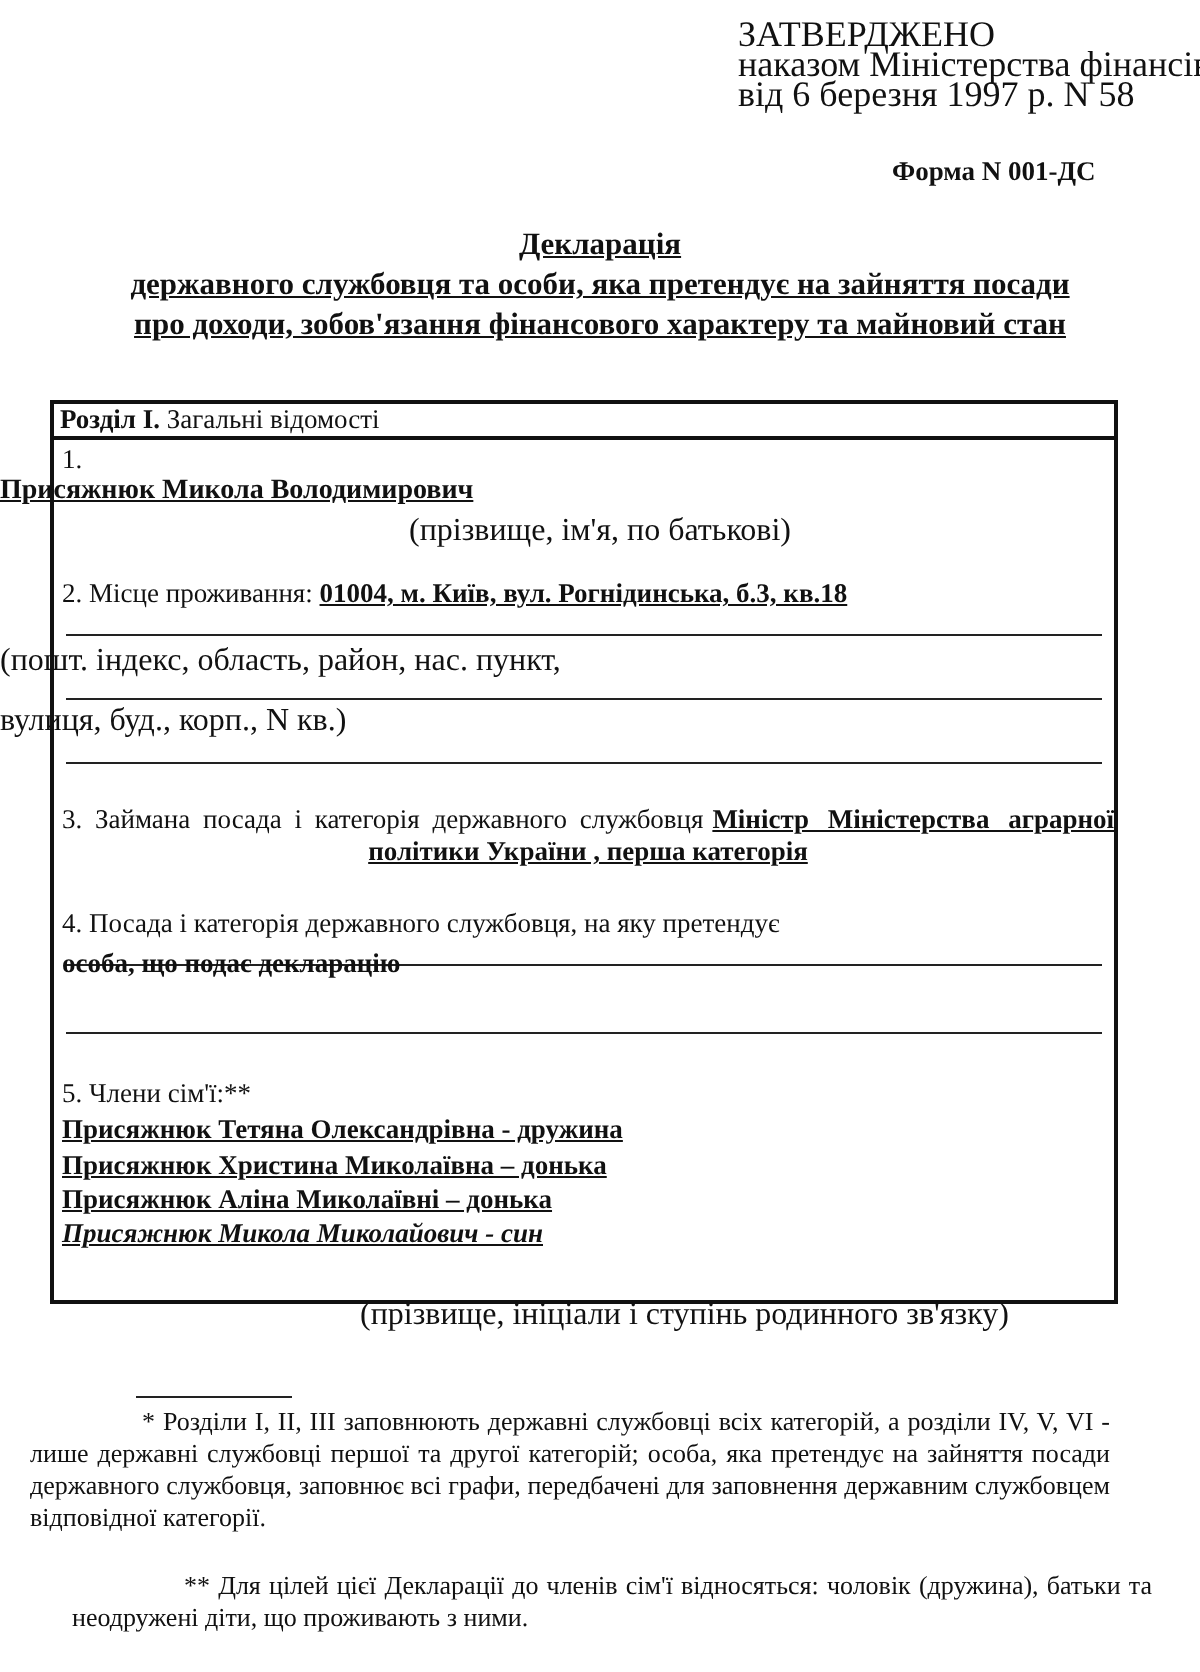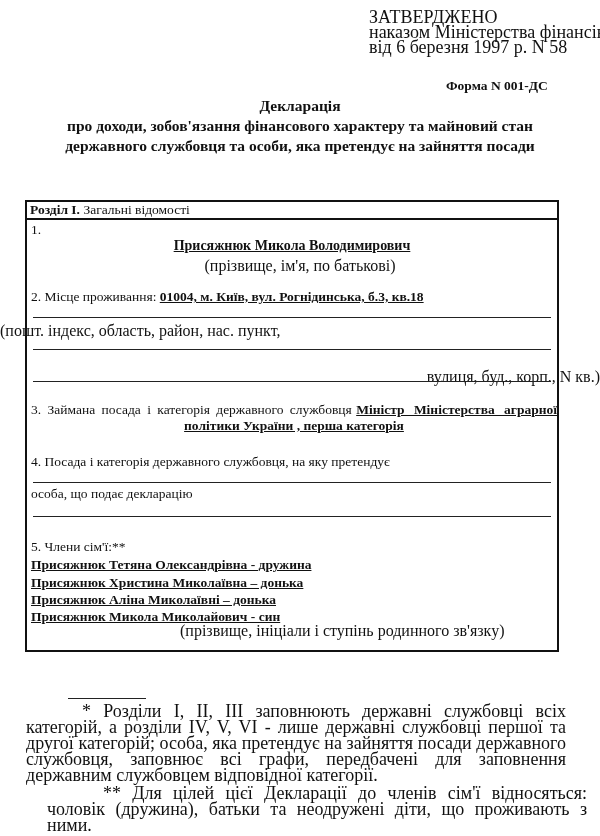--- a/index.html
+++ b/index.html
@@ -5,84 +5,84 @@
   html, body { margin: 0; padding: 0; }
   body {
     width: 600px; height: 836px; position: relative; overflow: hidden;
     background: #ffffff; color: #111111;
     font-family: "Liberation Serif", "DejaVu Serif", serif;
   }
   .abs { position: absolute; white-space: nowrap; }
   .approval { left: 369px; top: 10px; font-size: 18px; line-height: 15px; }
   .approval div { white-space: nowrap; }
   .form-no { left: 446px; top: 78px; font-size: 13.5px; font-weight: bold; }
-  .title-block { left: 0; width: 600px; top: 96px; text-align: center; font-weight: bold; font-size: 15.5px; line-height: 20px; white-space: normal; }
+  .title-block { left: 0; width: 600px; top: 113px; text-align: center; font-weight: bold; font-size: 15.5px; line-height: 20px; white-space: normal; text-decoration: underline; }
   .title-block div { white-space: nowrap; }
   .box { position: absolute; left: 25px; top: 200px; width: 534px; height: 452px; border: 2px solid #111; box-sizing: border-box; }
   .box-head-line { position: absolute; left: 25px; top: 218px; width: 534px; height: 0; border-top: 2px solid #111; }
   .txt { font-size: 13.5px; }
   .bold { font-weight: bold; }
   .ul { text-decoration: underline; }
   .small { font-size: 16px; }
   .hline { position: absolute; left: 33px; width: 518px; height: 0; border-top: 1.5px solid #222; }
   .footnote-sep { position: absolute; left: 68px; top: 698px; width: 78px; border-top: 1px solid #222; }
-  .fn { position: absolute; left: 26px; width: 540px; font-size: 18px; line-height: 16px; text-align: justify; white-space: normal; }
+  .fn { position: absolute; left: 15px; width: 540px; font-size: 13px; line-height: 16px; text-align: justify; white-space: normal; }
   .fn .indent { display: inline-block; width: 56px; }
 </style>
 </head>
 <body>
 
 <div class="abs approval">
   <div>ЗАТВЕРДЖЕНО</div>
   <div>наказом Міністерства фінансів України</div>
   <div>від 6 березня 1997 р. N 58</div>
 </div>
 <div class="abs form-no">Форма N 001-ДС</div>
 
 <div class="abs title-block">
   <div>Декларація</div>
+  <div>державного службовця та особи, яка претендує на зайняття посади</div>
   <div>про доходи, зобов'язання фінансового характеру та майновий стан</div>
-  <div>державного службовця та особи, яка претендує на зайняття посади</div>
 </div>
 
 <div class="box"></div>
 <div class="box-head-line"></div>
 
 <div class="abs txt" style="left:30px; top:202px;">
   <span class="bold">Розділ І.</span><span> Загальні відомості</span>
 </div>
 
 <div class="abs txt" style="left:31px; top:222px;">1.</div>
-<div class="abs txt bold ul" style="left:0; width:520px; text-align:center; top:238px; font-size:14px;margin-left:32px;">Присяжнюк Микола Володимирович</div>
+<div class="abs txt bold ul" style="left:0; width:520px; text-align:left; top:238px; font-size:14px;">Присяжнюк Микола Володимирович</div>
 <div class="abs small" style="left:0; width:600px; text-align:center; top:257px;">(прізвище, ім'я, по батькові)</div>
 
 <div class="abs txt" style="left:31px; top:289px;">
   <span>2. Місце проживання: </span><span class="bold ul">01004, м. Київ, вул.  Рогнідинська, б.3, кв.18</span>
 </div>
 <div class="hline" style="top:317px;"></div>
 <div class="abs small" style="left:0; width:593px; text-align:left; top:322px;">(пошт. індекс, область, район, нас. пункт,</div>
 <div class="hline" style="top:349px;"></div>
-<div class="abs small" style="left:0; width:600px; text-align:right; top:368px;">вулиця, буд., корп., N кв.)</div>
+<div class="abs small" style="left:0; width:600px; text-align:left; top:352px;">вулиця, буд., корп., N кв.)</div>
 <div class="hline" style="top:381px;"></div>
 
 <div class="abs txt" style="left:31px; top:402px; width:526px;text-align:center;">
   <div style="display:flex; justify-content:space-between; white-space:nowrap;">
     <span style="word-spacing:3px;">3. Займана посада і категорія державного службовця </span>
     <span class="bold ul" style="word-spacing:6px;">Міністр Міністерства аграрної</span>
   </div>
   <div class="bold ul">політики України  , перша категорія</div>
 </div>
 
 <div class="abs txt" style="left:31px; top:454px;">4. Посада і категорія державного службовця, на яку претендує</div>
 <div class="hline" style="top:482px;"></div>
-<div class="abs txt" style="left:31px; top:486px;">особа, що подає декларацію</div>
+<div class="abs txt" style="left:31px; top:474px;font-weight:bold;">особа, що подає декларацію</div>
 <div class="hline" style="top:516px;"></div>
 
 <div class="abs txt" style="left:31px; top:539px;">5. Члени сім'ї:**</div>
 <div class="abs txt bold ul" style="left:31px; top:557px;">Присяжнюк Тетяна Олександрівна - дружина</div>
 <div class="abs txt bold ul" style="left:31px; top:575px;">Присяжнюк Христина Миколаївна – донька</div>
 <div class="abs txt bold ul" style="left:31px; top:592px;">Присяжнюк Аліна Миколаївні – донька</div>
-<div class="abs txt bold ul" style="left:31px; top:609px;">Присяжнюк Микола Миколайович - син</div>
-<div class="abs small" style="left:180px; top:622px;text-align:right;">(прізвище, ініціали і ступінь родинного зв'язку)</div>
+<div class="abs txt bold ul" style="left:31px; top:609px;font-style:italic;">Присяжнюк Микола Миколайович - син</div>
+<div class="abs small" style="left:180px; top:649px;text-align:right;">(прізвище, ініціали і ступінь родинного зв'язку)</div>
 
 <div class="footnote-sep"></div>
 <div class="fn" style="top:703px;"><span class="indent"></span><span>* Розділи І, ІІ, ІІІ заповнюють державні службовці всіх категорій, а розділи IV, V, VI - лише державні службовці першої та другої категорій; особа, яка претендує на зайняття посади державного службовця, заповнює всі графи, передбачені для заповнення державним службовцем відповідної категорії.</span></div>
 <div class="fn" style="top:785px;margin-left:21px;"><span class="indent"></span><span>** Для цілей цієї Декларації до членів сім'ї відносяться: чоловік (дружина), батьки та неодружені діти, що проживають з ними.</span></div>
 
 </body></html>

